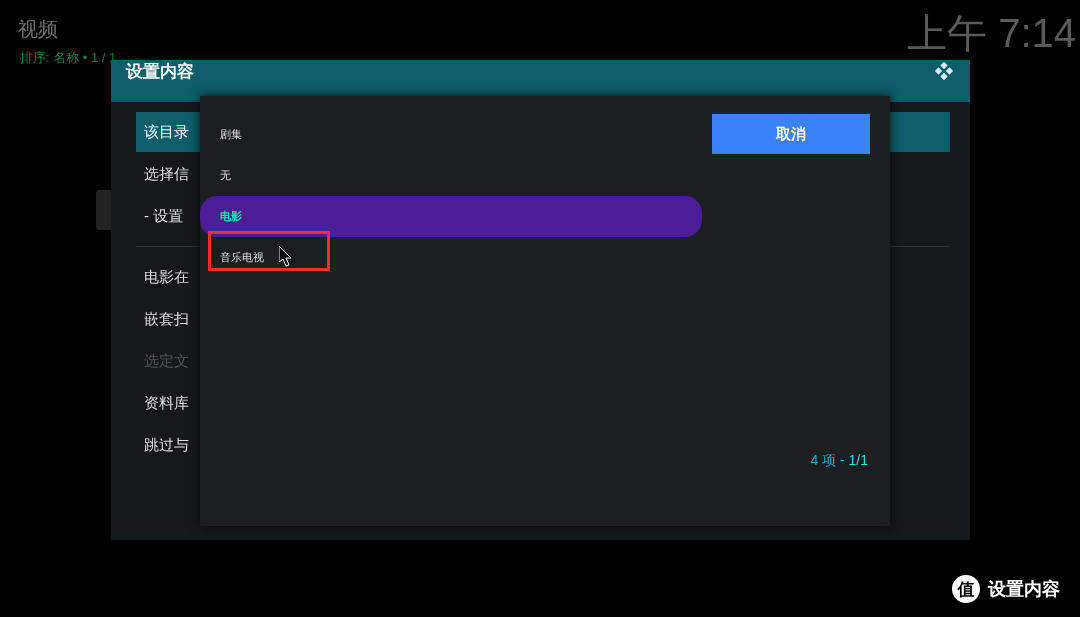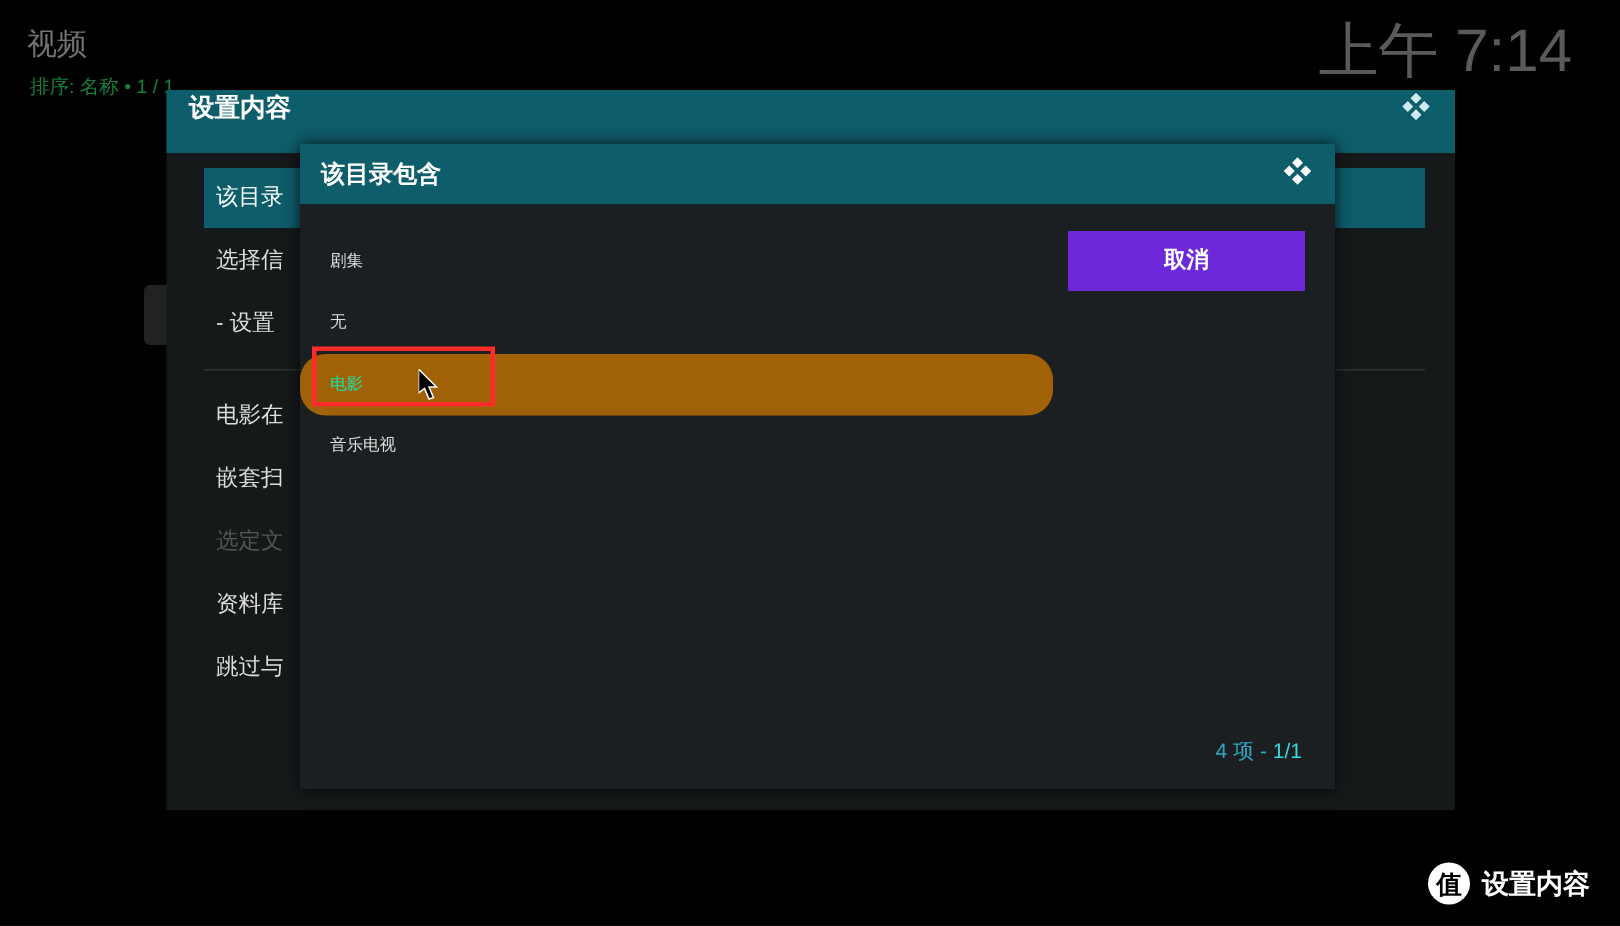--- a/index.html
+++ b/index.html
@@ -4,21 +4,21 @@
   <style>
     * { margin: 0; padding: 0; box-sizing: border-box; }
     body {
       width: 1080px; height: 617px;
       background: #000; font-family: "Microsoft YaHei", sans-serif;
       color: #eee; overflow: hidden; position: relative;
     }
     .bg-header { position: absolute; top: 16px; left: 18px; }
     .bg-title { font-size: 20px; font-weight: 400; color: #737373; }
     .bg-sub { font-size: 13px; color: #15803d; margin-top: 6px; margin-left: 2px; }
-    .bg-clock { position: absolute; top: 6px; right: 32px; font-size: 40px; color: #5a5a5a; font-weight: 300; }
+    .bg-clock { position: absolute; top: 6px; right: 4px; font-size: 40px; color: #5a5a5a; font-weight: 300; }
     .bg-side { position: absolute; top: 190px; left: 96px; width: 20px; height: 40px; background: #222; border-radius: 4px 0 0 4px; }
 
     .dialog1 {
       position: absolute; top: 60px; left: 111px; width: 859px; height: 480px;
       background: #16191a;
     }
     .dlg1-header {
       height: 42px; background: #0e5d6b; display: flex; align-items: flex-start;
       justify-content: space-between; padding: 0 15px;
     }
@@ -43,24 +43,24 @@
       justify-content: space-between; padding: 0 14px;
     }
     .dlg2-title { font-size: 16px; font-weight: bold; color: #fff; }
     .dlg2-body { display: flex; padding: 18px 0 0 0; height: 348px; }
     .list-col { width: 502px; }
     .btn-col { flex: 1; padding-right: 20px; }
     .list-item {
       height: 41px; line-height: 41px; padding-left: 20px;
       font-size: 11px; color: #ddd; cursor: pointer;
     }
-    .list-item.highlight { background: #a16207; color: #12e6b0; font-weight: 400; border-radius: 17px; }
+    .list-item.highlight { background: #4c1d95; color: #12e6b0; font-weight: 700; border-radius: 17px; }
     .btn-cancel {
       width: 158px; height: 40px; line-height: 40px; text-align: center;
-      background: #6d28d9; color: #fff; font-size: 15px; font-weight: 600;
+      background: #3b82f6; color: #fff; font-size: 15px; font-weight: 600;
       margin-left: auto;
     }
     .dlg2-footer { text-align: right; padding: 8px 22px 0 0; font-size: 14px; color: #2ea8c0; }
     .dlg2-footer .page { color: #36d9e0; }
 
     .highlight-box {
       position: absolute; top: 231px; left: 208px; width: 122px; height: 40px;
       border: 3px solid #ff2a2a; pointer-events: none;
     }
     .cursor { position: absolute; top: 246px; left: 279px; pointer-events: none; }
@@ -103,28 +103,20 @@
     <div class="dlg1-item">嵌套扫</div>
     <div class="dlg1-item disabled">选定文</div>
     <div class="dlg1-item">资料库</div>
     <div class="dlg1-item">跳过与</div>
   </div>
   <div class="dlg1-item rightcol" style="top:118px;">定</div>
   <div class="dlg1-item rightcol" style="top:160px;">消</div>
 </div>
 
 <div class="dialog2">
-  <div class="dlg2-header">
-    <span class="dlg2-title">该目录包含</span>
-    <span>
-      <svg class="kodi-logo" viewBox="0 0 24 24">
-          <path fill="#fff" d="M12 2l4 4-4 4-4-4 4-4zm6 6l4 4-4 4-4-4 4-4zm-12 0l4 4-4 4-4-4 4-4zm6 6l4 4-4 4-4-4 4-4z"></path>
-        </svg>
-    </span>
-  </div>
   <div class="dlg2-body">
     <div class="list-col">
       <div class="list-item">剧集</div>
       <div class="list-item">无</div>
       <div class="list-item highlight">电影</div>
       <div class="list-item">音乐电视</div>
     </div>
     <div class="btn-col">
       <div class="btn-cancel">取消</div>
     </div>

